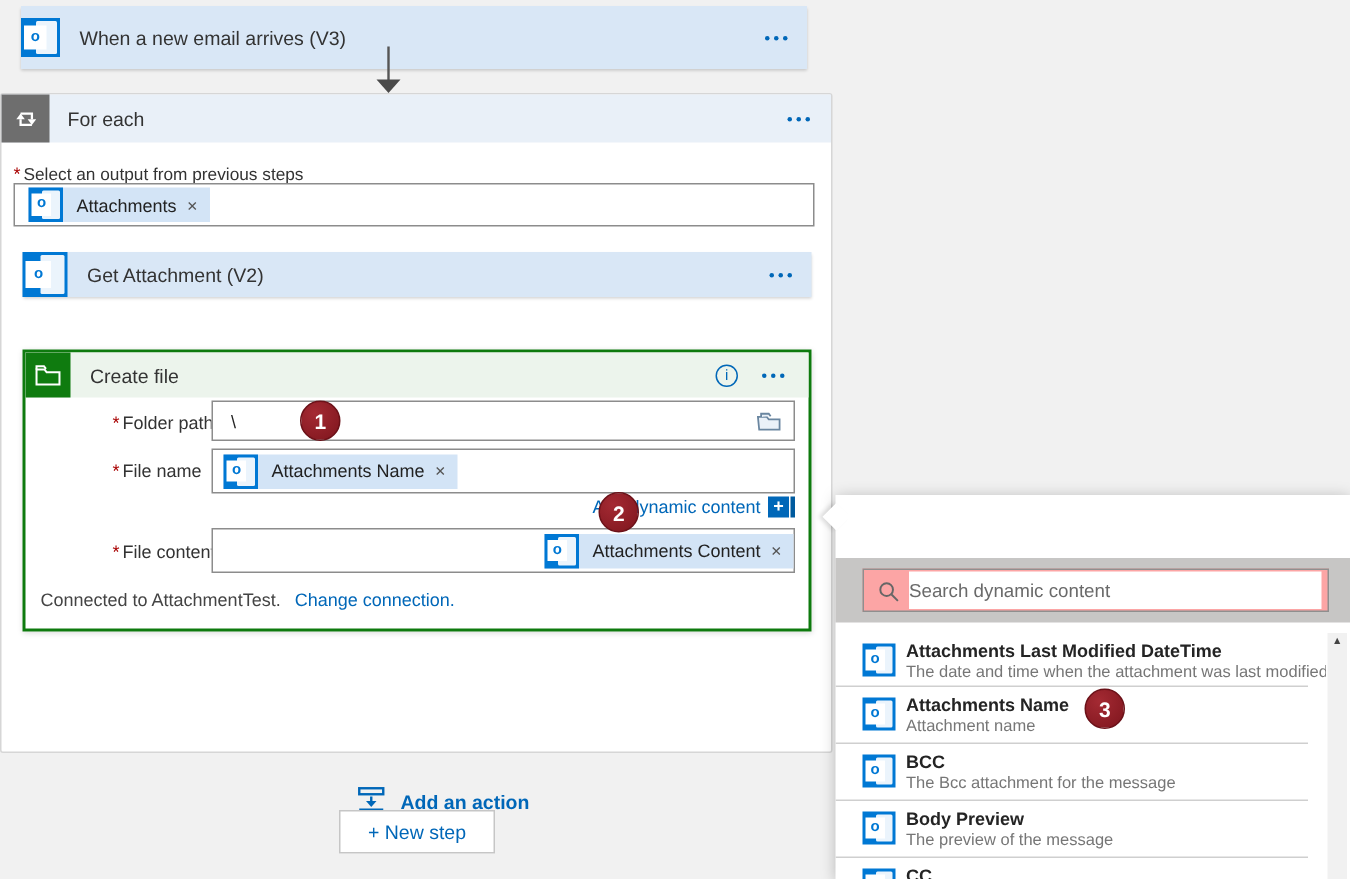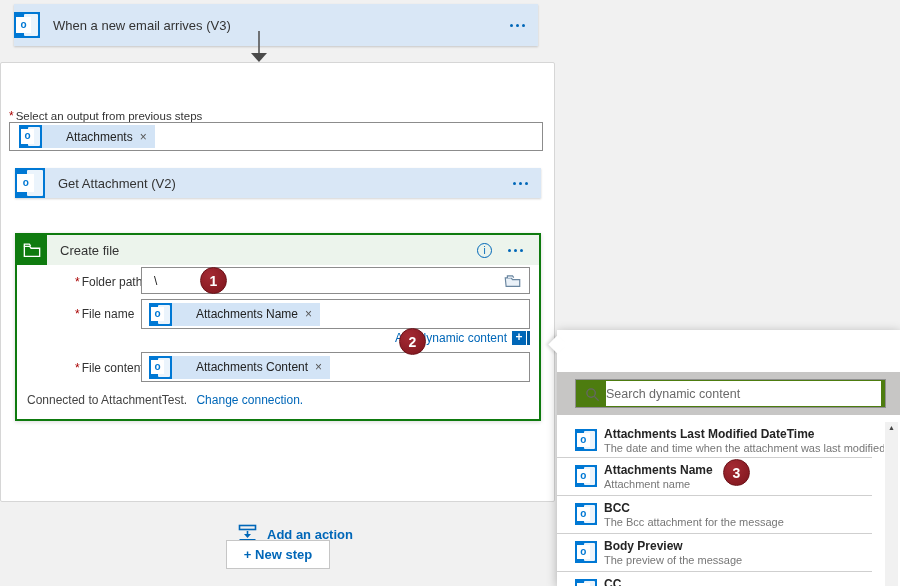--- a/index.html
+++ b/index.html
@@ -25,21 +25,21 @@
   .card .title { padding-left:13px; font-size:13px; color:#333; flex:1 1 auto; }
   .card .dots { padding-right:13px; }
   .num-badge { position:absolute; width:27px; height:27px; border-radius:50%;
                background:radial-gradient(circle at 35% 30%, #a42a33, #7e151d);
                border:1px solid #6b1118; color:#fff; font-size:14px; font-weight:bold;
                display:flex; align-items:center; justify-content:center; z-index:10; }
   .req { color:#a80000; margin-right:2px; font-size:12px; }
   .txt-input { position:absolute; background:#fff; border:1px solid #8c8c8c; display:flex; align-items:center; }
   .token { display:inline-flex; align-items:center; height:23px; background:#d3e4f6; cursor:pointer; }
   .token .ol-icon { width:23px; height:23px; }
-  .token .tk-label { font-size:12px; color:#222; padding:0 7px 0 9px; white-space:nowrap;margin-left:15px; }
+  .token .tk-label { font-size:12px; color:#222; padding:0 7px 0 9px; white-space:nowrap; }
   .token .tk-x { font-size:12px; color:#555; padding-right:8px; cursor:pointer; }
   .link { color:#0067b8; cursor:pointer; }
 
   
   #trigger-card { left:14px; top:4px; width:524px; height:42px; }
   #trigger-card .icon-sq { width:26px; }
 
   
   #arrow1 { position:absolute; left:247px; top:30px; }
   #connector2 { position:absolute; left:255px; top:196px; }
@@ -65,47 +65,47 @@
                display:flex; align-items:center; cursor:pointer; }
   #cf-header .icon-sq { width:30px; height:30px; background:#0f7b0f; display:flex; align-items:center; justify-content:center; }
   #cf-header .title { padding-left:13px; font-size:13px; flex:1; }
   #cf-header .hdr-right { display:flex; align-items:center; gap:16px; padding-right:16px; }
   .info-icon { width:15px; height:15px; border:1.4px solid #0067b8; border-radius:50%; color:#0067b8;
                font-size:10px; display:flex; align-items:center; justify-content:center; cursor:pointer; }
   .fld-label { position:absolute; left:10px; font-size:12px; color:#333;margin-left:48px; }
   .cf-input { left:124px; width:389px; }
   #folder-input   { top:32px;  height:27px; font-size:12px; padding-left:12px; color:#222; }
   #filename-input { top:64px;  height:30px; padding-left:7px; }
-  #filecontent-input { top:117px; height:30px; padding-left:7px; }
+  #filecontent-input { top:117px; height:30px; padding-left:7px;justify-content:flex-end; }
   #folder-pick { position:absolute; right:8px; top:5px; cursor:pointer; }
   #adc-row { position:absolute; top:96px; right:9px; display:flex; align-items:center; gap:5px; font-size:12px; cursor:pointer; }
   #adc-icon { display:inline-flex; gap:1px; }
   #adc-icon .sq { width:14px; height:14px; background:#0067b8; color:#fff; font-size:12px; line-height:13px;
                   text-align:center; font-weight:bold; }
   #adc-icon .bar { width:3px; height:14px; background:#005a9e; }
   #cf-footer { position:absolute; left:10px; top:158px; font-size:12px; color:#444; }
   #cf-footer .link { margin-left:6px; }
 
   
   #add-action { position:absolute; left:236px; top:461px; display:flex; align-items:center; gap:9px;
                 color:#0067b8; font-size:13px; cursor:pointer;font-weight:bold; }
   #new-step-btn { position:absolute; left:226px; top:540px; width:104px; height:29px;
                   background:#fff; border:1px solid #c6c6c6; color:#0067b8; font-size:13px;
-                  display:flex; align-items:center; justify-content:center; cursor:pointer;font-weight:bold; }
+                  display:flex; align-items:center; justify-content:center; cursor:pointer; }
 
   
   #panel { position:absolute; left:557px; top:330px; width:343px; height:256px; background:#fff;
            box-shadow:0 2px 10px rgba(0,0,0,.28); z-index:5; }
   #panel-beak { position:absolute; left:-6px; top:8px; width:13px; height:13px; background:#fff;
                 transform:rotate(45deg); box-shadow:-2px 2px 3px rgba(0,0,0,.12); }
   #tabs { position:absolute; left:18px; top:10px; display:flex; gap:32px; }
   .tab { font-size:13px; color:#444; cursor:pointer; padding-bottom:8px; }
   .tab.active { font-weight:bold; color:#222; border-bottom:3px solid #0067b8; }
   #search-band { position:absolute; left:0; top:42px; width:343px; height:43px; background:#c7c6c5; }
-  #search-box { position:absolute; left:18px; top:7px; width:311px; height:29px; background:#4d7c0f;
+  #search-box { position:absolute; left:18px; top:7px; width:311px; height:29px; background:#fca5a5;
                 border:1px solid #8f8f8f; }
   #search-box svg { position:absolute; left:9px; top:7px; }
   #search-input { position:absolute; left:30px; top:1px; width:275px; height:25px; border:none; outline:none;
                   font-size:12.5px; font-family:"Liberation Sans", sans-serif; color:#333; }
   #search-input::placeholder { color:#6a6a6a; }
   #dc-list { position:absolute; left:0; top:92px; width:327px; bottom:0; overflow:hidden; }
   .dc-item { display:flex; align-items:flex-start; padding:5px 0 0 18px; margin:0 12px 0 0;
              border-bottom:1px solid #cfcfcf; cursor:pointer; }
   .dc-item:last-child { border-bottom:none; }
   .dc-item .ol-icon { width:22px; height:22px; margin-top:2px; }
@@ -135,20 +135,36 @@
       <i></i>
     </span>
 </div>
 
 <svg id="arrow1" width="24" height="33">
   <line x1="12" y1="1" x2="12" y2="24" stroke="#555" stroke-width="1.6"></line>
   <path d="M4 23 L20 23 L12 32 Z" fill="#4a4a4a"></path>
 </svg>
 
 <div id="scope">
+  <div id="fe-header">
+    <span class="icon-sq">
+      <svg width="17" height="17" viewBox="0 0 18 18">
+        <path d="M5 5 h8 v4" fill="none" stroke="#fff" stroke-width="1.6"></path>
+        <path d="M13 13 h-8 v-4" fill="none" stroke="#fff" stroke-width="1.6"></path>
+        <path d="M16 9 l-3 4 l-3 -4 z" fill="#fff"></path>
+        <path d="M2 9 l3 -4 l3 4 z" fill="#fff"></path>
+      </svg>
+    </span>
+    <span class="title">For each</span>
+    <span class="dots">
+        <i></i>
+        <i></i>
+        <i></i>
+      </span>
+  </div>
 
   <div id="select-output-label">
     <span class="req">*</span><span>Select an output from previous steps</span>
   </div>
   <div class="txt-input" id="select-output-input">
     <span class="token">
       <span class="ol-icon"></span>
       <span class="tk-label">Attachments</span>
       <span class="tk-x">×</span>
     </span>

